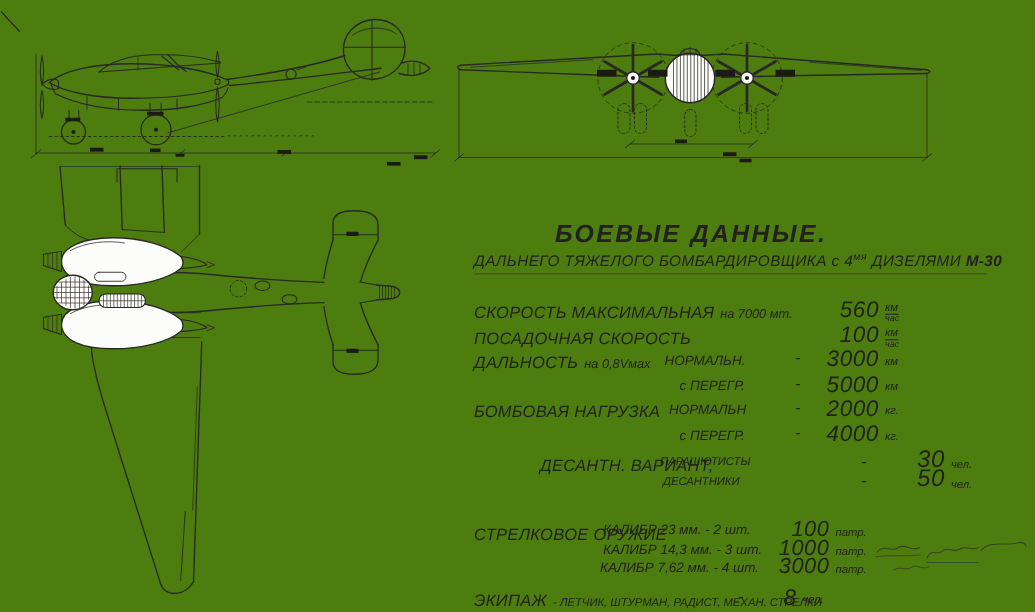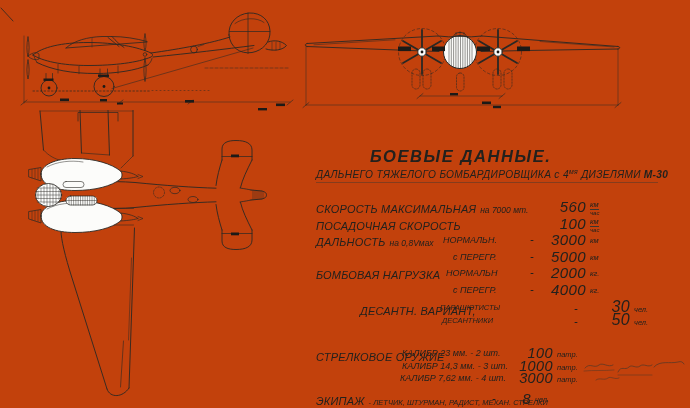--- a/index.html
+++ b/index.html
@@ -1,16 +1,16 @@
 <!DOCTYPE html>
 <html><head>
 <meta charset="utf-8">
 <style>
   html,body{margin:0;padding:0;background:#e8e8e8;}
-  .canvas{position:relative;width:690px;height:408px;background:#c2410c;overflow:hidden;
+  .canvas{position:relative;width:690px;height:408px;background:#4d7c0f;overflow:hidden;
           font-family:"Liberation Sans",sans-serif;color:#23211d;}
   svg{position:absolute;display:block;}
   .side-view{left:0;top:0;}
   .front-view{left:290px;top:5px;}
   .plan-view{left:25px;top:98px;}
   .signature{left:582px;top:358px;}
 
   .data-block{position:absolute;left:316px;top:147px;width:374px;font-style:italic;}
   .title{font-size:16.5px;font-weight:bold;letter-spacing:1.6px;padding-left:54px;white-space:nowrap;}
   .subtitle{font-size:10.2px;letter-spacing:.3px;white-space:nowrap;margin-top:2px;

